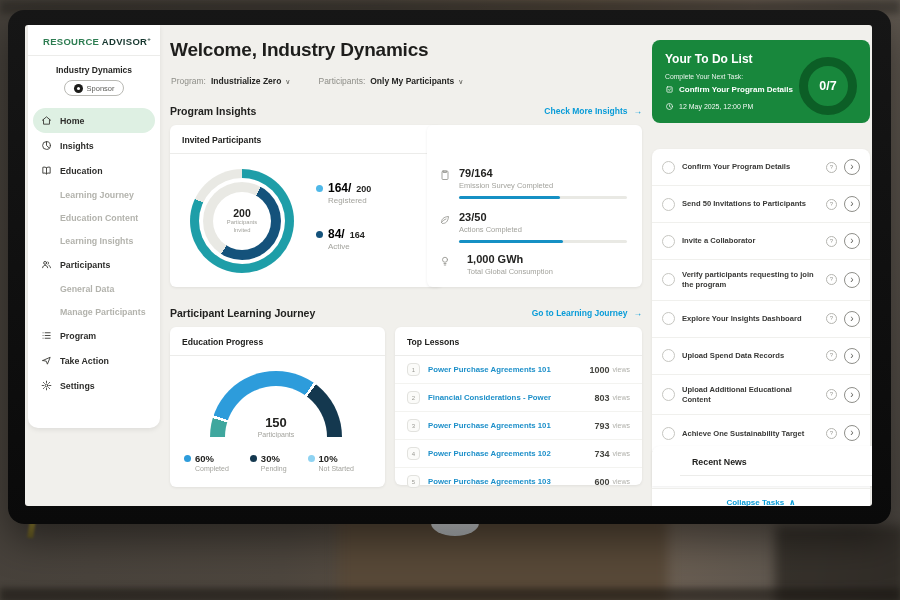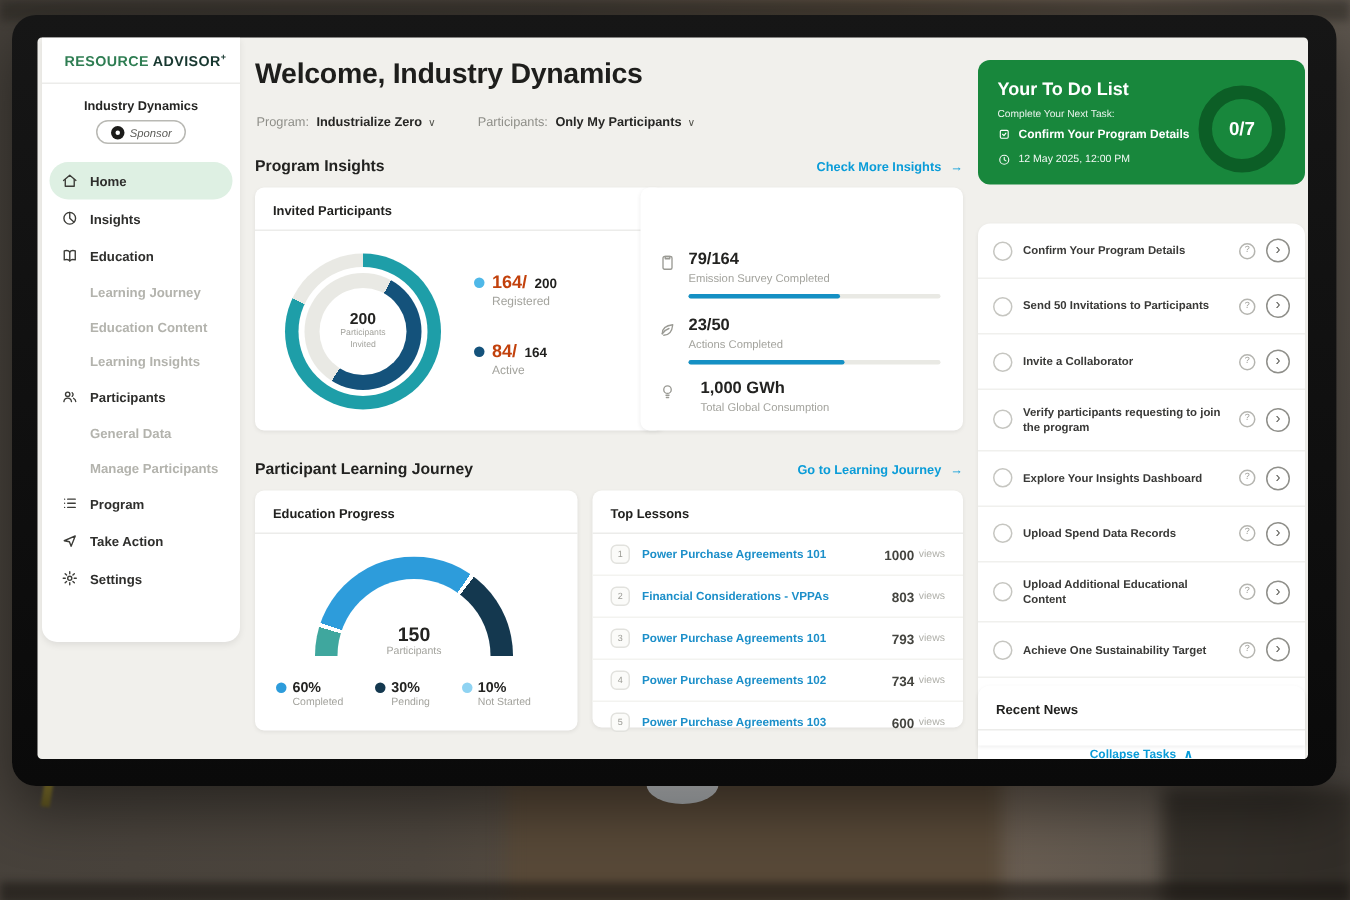--- a/index.html
+++ b/index.html
@@ -19,21 +19,21 @@
   #screen{position:absolute;left:25px;top:25px;width:847px;height:481px;background:#f1f0ec;border-radius:3px;
           overflow:hidden;z-index:11;}
 
   
   #sidebar{position:absolute;left:3px;top:0;width:132px;height:403px;background:#fff;
            border-radius:0 0 10px 10px;box-shadow:0 2px 5px rgba(0,0,0,.08);}
   .logo{padding:11px 0 8px 15px;font-size:9.5px;font-weight:bold;letter-spacing:.3px;border-bottom:1px solid #ececea;}
   .logo .p1{color:#2e7d52;} .logo .p2{color:#17372f;} .logo sup{font-size:6px;color:#17372f;}
   .org{text-align:center;font-size:8.5px;font-weight:bold;color:#252523;margin-top:9px;}
   .sponsor{margin:5px auto 8px;width:fit-content;display:flex;gap:4px;align-items:flex-start;
-           border:1px solid #b9b9b4;border-radius:10px;padding:2.5px 9px;font-size:7.5px;color:#5c5c58;background:#fff;font-style:italic;}
+           border:1px solid #b9b9b4;border-radius:10px;padding:2.5px 9px;font-size:7.5px;color:#5c5c58;background:#fff;}
   .sponsor-dot{width:9px;height:9px;border-radius:50%;background:#1c1c1a;position:relative;}
   .sponsor-dot:after{content:"";position:absolute;left:3px;top:3px;width:3px;height:3px;border-radius:50%;background:#fff;}
   .menu{padding-top:4px;}
   .mi{display:flex;align-items:center;gap:8px;height:25px;padding:0 8px 0 13px;font-size:8.8px;font-weight:bold;color:#2e2e2c;}
   .mi.sub{padding-left:32px;color:#b3b3ad;font-weight:600;height:23px;}
   .mi.active{background:#def0e3;border-radius:13px;margin:0 5px;padding-left:8px;}
   .mic{width:11px;height:11px;flex:none;}
   .mic path,.mic circle,.mic rect{fill:none;stroke:#3c3c38;stroke-width:2;stroke-linecap:round;stroke-linejoin:round;}
 
   
@@ -60,21 +60,21 @@
   .ring-hole{width:86px;height:86px;background:#fff;border-radius:50%;display:flex;align-items:center;justify-content:center;}
   .ring.inner{width:78px;height:78px;}
   .donut-center{width:58px;height:58px;background:#fff;border-radius:50%;display:flex;flex-direction:column;
                 align-items:center;justify-content:center;text-align:center;}
   .dc-val{font-size:10.5px;font-weight:bold;color:#232321;}
   .dc-lab{font-size:5.8px;color:#a3a39d;line-height:1.35;}
   .dlegend{position:absolute;left:146px;top:56px;}
   .dl-item{margin-bottom:22px;}
   .dl-row{display:flex;align-items:baseline;gap:5px;}
   .dot{width:7px;height:7px;border-radius:50%;flex:none;align-self:center;}
-  .dl-num{font-size:12px;font-weight:bold;color:#c2410c;}
+  .dl-num{font-size:12px;font-weight:bold;color:#000000;}
   .dl-den{font-size:9px;font-weight:bold;color:#1f1f1d;}
   .dl-lab{font-size:8px;color:#a3a39d;margin-left:12px;margin-top:1px;}
 
   
   .stat{position:absolute;left:12px;display:flex;gap:8px;}
   .sicon{width:12px;height:12px;margin-top:2px;flex:none;}
   .sicon path,.sicon circle,.sicon rect{fill:none;stroke:#9a9a94;stroke-width:1.8;stroke-linecap:round;stroke-linejoin:round;}
   .sval{font-size:11px;font-weight:bold;color:#232321;}
   .slab{font-size:7.5px;color:#a3a39d;margin-top:2px;}
   .bar{margin-top:6px;width:168px;height:3px;background:#e9e9e4;border-radius:2px;}
@@ -114,22 +114,22 @@
 
   #tasks{position:absolute;left:627px;top:124px;width:218px;background:#fff;border-radius:8px;box-shadow:0 1px 3px rgba(0,0,0,.07);}
   .trow{display:flex;align-items:center;gap:7px;padding:10px 10px;border-bottom:1px solid #f0f0ed;}
   .tcheck{width:11px;height:11px;border:1.4px solid #c6c6c1;border-radius:50%;flex:none;background:#fff;}
   .tlabel{flex:1;font-size:7.6px;font-weight:600;color:#39393б;color:#393937;line-height:1.3;}
   .tq{width:9px;height:9px;border:1px solid #b5b5b0;border-radius:50%;color:#9a9a95;font-size:6px;line-height:8px;
       text-align:center;flex:none;}
   .tgo{width:16px;height:16px;border:1.3px solid #8f8f8a;border-radius:50%;color:#5f5f5a;font-size:10px;
        display:flex;align-items:center;justify-content:center;flex:none;padding-bottom:1px;box-sizing:border-box;}
   .collapse{display:flex;justify-content:center;gap:5px;padding:9px;font-size:8px;font-weight:bold;color:#0a9cd8;cursor:pointer;}
-  #news-card{position:absolute;left:627px;top:432px;width:218px;height:40px;background:#fff;border-radius:8px 8px 0 0;
-             box-shadow:0 1px 3px rgba(0,0,0,.07);}
+  #news-card{position:absolute;left:627px;top:421px;width:218px;height:40px;background:#fff;border-radius:8px 8px 0 0;
+             box-shadow:0 1px 3px rgba(0,0,0,.07);padding-left:28px;}
   .news-title{font-size:8.8px;font-weight:bold;color:#222220;padding:11px 12px 8px;border-bottom:1px solid #ececea;}
 </style>
 </head>
 <body>
 
 <div class="bg-blob" id="bg-top"></div>
 <div class="bg-blob" id="bg-bottom-center"></div>
 <div class="bg-blob" id="bg-bottom-right"></div>
 <div class="bg-blob" id="bg-sliver"></div>
 <div class="bg-blob" id="bg-bottom-strip"></div>
@@ -355,21 +355,21 @@
   <div class="card" id="lessons-card">
     <div class="card-title">Top Lessons</div>
     <div class="lrow">
       <span class="lrank">1</span>
       <span class="lname">Power Purchase Agreements 101</span>
       <span class="lviews">1000</span>
         <span class="lunit">views</span>
     </div>
     <div class="lrow">
       <span class="lrank">2</span>
-      <span class="lname">Financial Considerations - VPPAs</span>
+      <span class="lname">Financial Considerations - Power</span>
       <span class="lviews">803</span>
         <span class="lunit">views</span>
     </div>
     <div class="lrow">
       <span class="lrank">3</span>
       <span class="lname">Power Purchase Agreements 101</span>
       <span class="lviews">793</span>
         <span class="lunit">views</span>
     </div>
     <div class="lrow">

